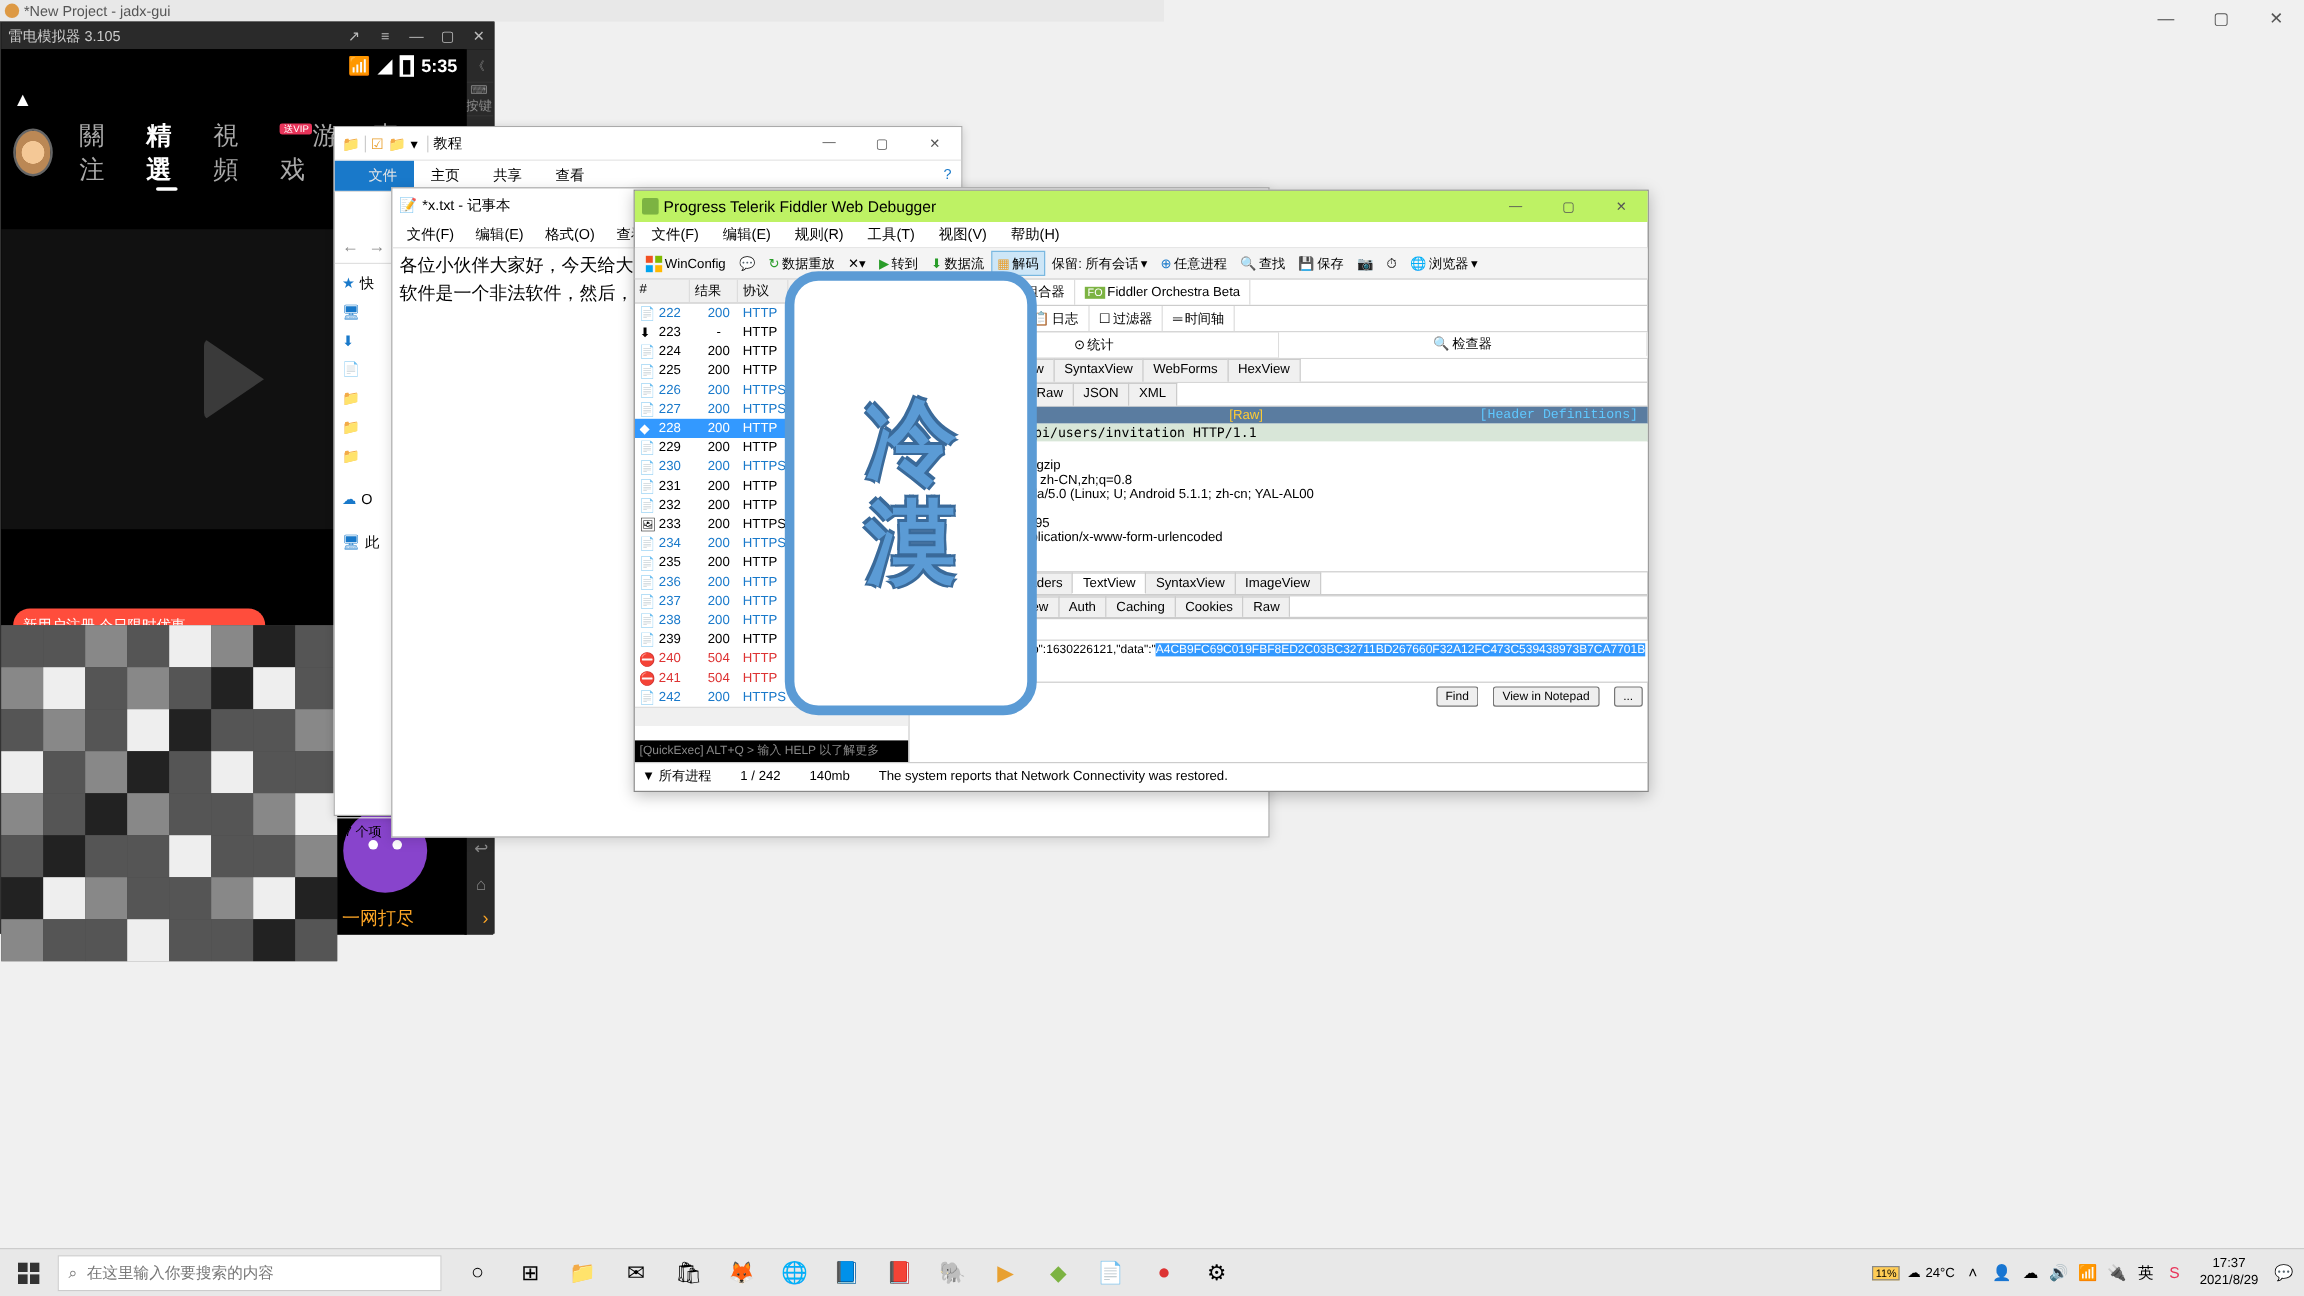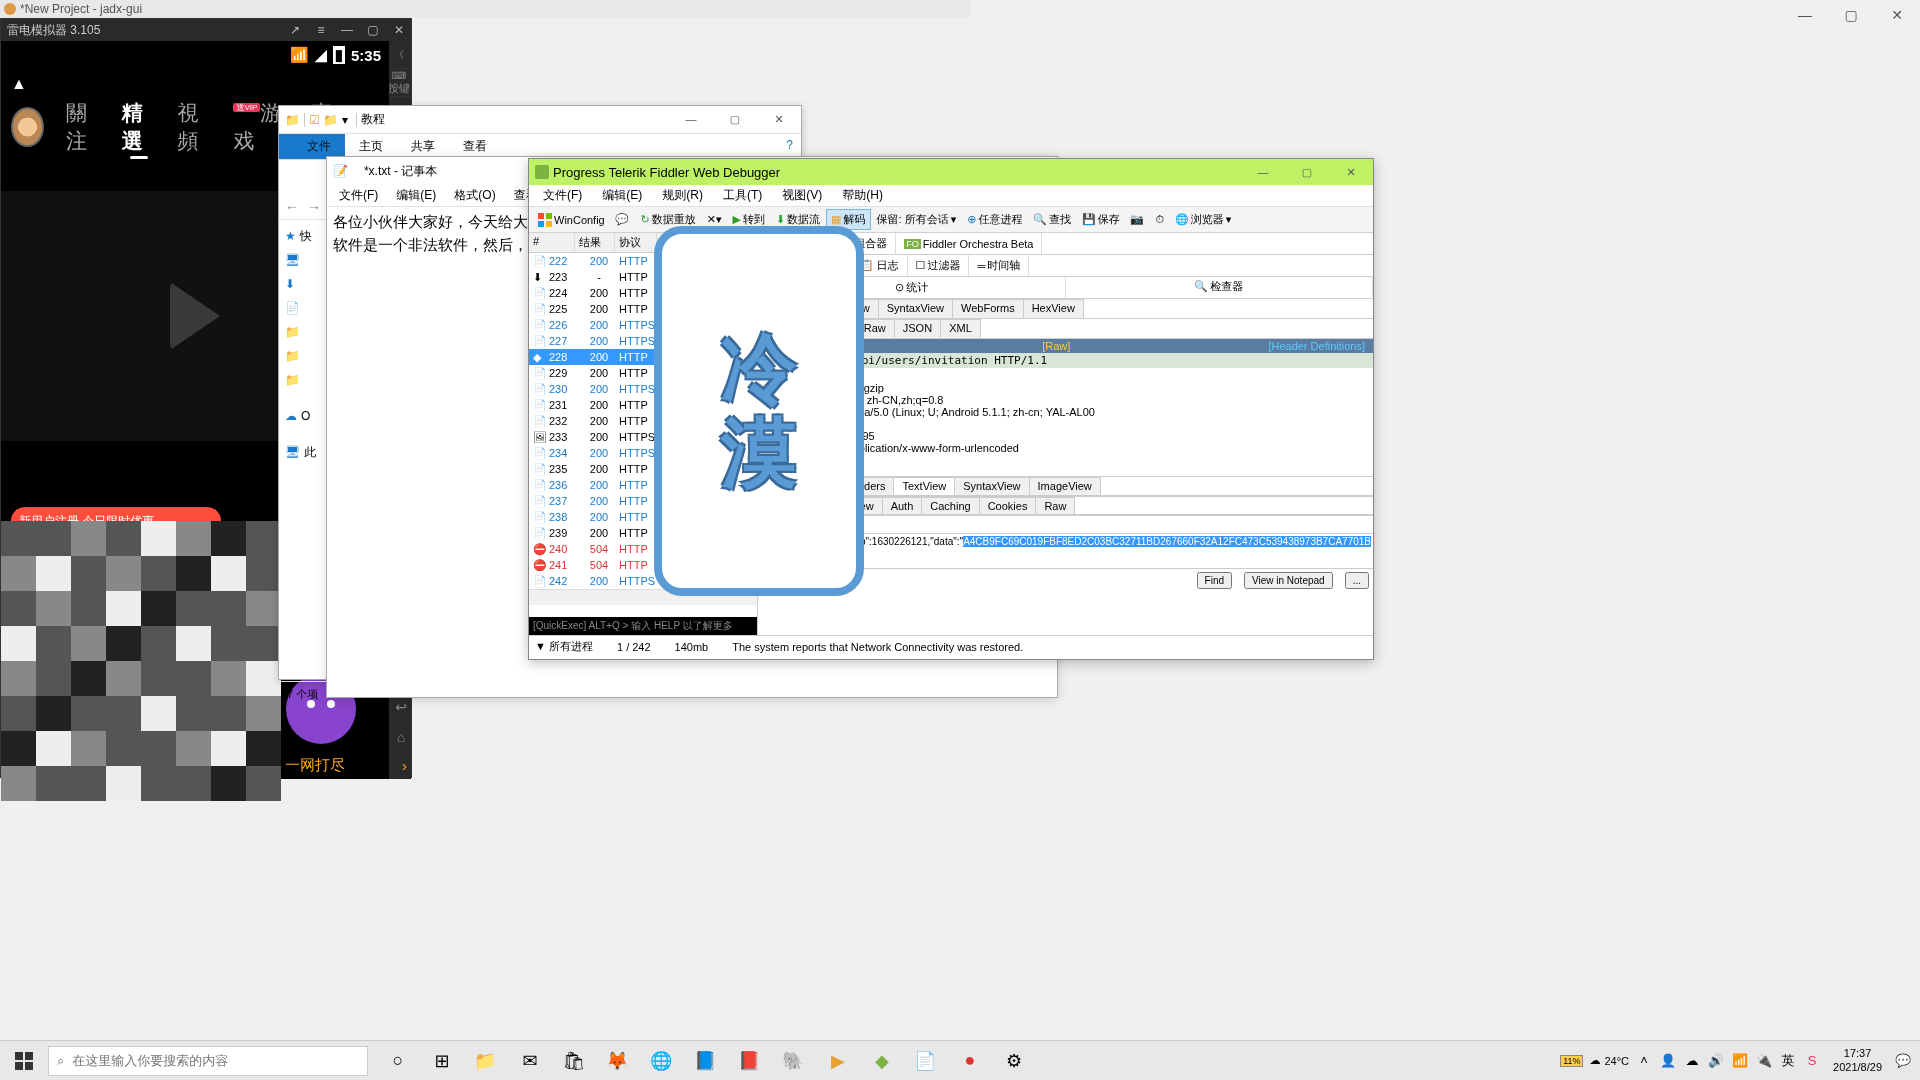--- a/index.html
+++ b/index.html
@@ -43,21 +43,21 @@
 .emu-game-text { position: absolute; bottom: 0; left: 280px; width: 130px; color: #ffa726; font-size: 15px; padding: 4px; display: flex; align-items: center; }
 .emu-nav-btn { position: absolute; right: -24px; width: 24px; height: 24px; color: #888; display: flex; align-items: center; justify-content: center; font-size: 14px; }
 
 
 .explorer { position: absolute; top: 105px; left: 278px; width: 524px; height: 575px; background: #fff; border: 1px solid #aaa; box-shadow: 0 2px 8px rgba(0,0,0,0.2); }
 .exp-title { height: 28px; background: #fff; display: flex; align-items: center; padding-left: 6px; font-size: 12px; border-bottom: 1px solid #e0e0e0; }
 .exp-title-controls { margin-left: auto; display: flex; }
 .exp-title-controls span { width: 44px; text-align: center; cursor: pointer; font-size: 11px; color: #555; }
 .exp-ribbon { height: 26px; background: #fff; display: flex; border-bottom: 1px solid #ddd; font-size: 12px; }
 .exp-tab { padding: 4px 14px; cursor: pointer; }
-.exp-tab.active { background: #1979ca; color: #0f172a; padding-left: 28px; }
+.exp-tab.active { background: #1979ca; color: #e5e5e5; padding-left: 28px; }
 .exp-nav { height: 30px; display: flex; align-items: center; padding: 0 6px; gap: 8px; font-size: 14px; color: #888; border-bottom: 1px solid #e0e0e0; }
 .exp-body { display: flex; height: calc(100% - 112px); }
 .exp-side { width: 50px; border-right: 1px solid #e0e0e0; padding-top: 4px; }
 .exp-side-item { height: 24px; display: flex; align-items: center; padding-left: 6px; font-size: 12px; gap: 4px; }
 .exp-footer { height: 24px; border-top: 1px solid #e0e0e0; font-size: 11px; padding-left: 8px; line-height: 24px; }
 
 
 .notepad { position: absolute; top: 156px; left: 326px; width: 732px; height: 542px; background: #fff; border: 1px solid #aaa; box-shadow: 0 2px 10px rgba(0,0,0,0.15); }
 .np-title { height: 28px; display: flex; align-items: center; padding-left: 6px; font-size: 12px; }
 .np-menu { height: 22px; display: flex; gap: 2px; padding-left: 4px; font-size: 12px; border-bottom: 1px solid #e0e0e0; }
@@ -93,21 +93,21 @@
 .fd-row .c-size { width: 38px; text-align: right; }
 .fd-quickexec { position: absolute; bottom: 0; left: 0; right: 0; height: 18px; background: #000; color: #888; font-size: 10px; padding-left: 4px; line-height: 18px; }
 .fd-right { flex: 1; display: flex; flex-direction: column; }
 .fd-tabs1 { height: 22px; display: flex; font-size: 11px; border-bottom: 1px solid #ccc; flex-wrap: wrap; }
 .fd-tab { padding: 2px 8px; border-right: 1px solid #ddd; cursor: pointer; display: flex; align-items: center; gap: 2px; white-space: nowrap; }
 .fd-tabs2 { height: 20px; display: flex; font-size: 11px; border-bottom: 1px solid #ccc; }
 .fd-subtab { padding: 2px 8px; border: 1px solid #ccc; border-bottom: none; margin-right: -1px; cursor: pointer; background: #f0f0f0; }
 .fd-subtab.active { background: #fff; border-bottom: 1px solid #fff; position: relative; z-index: 1; }
 .fd-req-header { background: #5a7ca0; color: #fff; font-size: 11px; padding: 1px 4px; display: flex; }
 .fd-req-header a { color: #ffcc33; margin-left: auto; margin-right: 4px; }
-.fd-req-header a.defs { color: #5fc8ff; }
+.fd-req-header a.defs { color: #5fc8ff; font-family: Liberation Mono, monospace; }
 .fd-req-line { background: #d8e6d8; font-size: 11px; padding: 1px 4px; font-family: Consolas, monospace; }
 .fd-headers-box { font-size: 11px; padding: 2px 4px; height: 108px; background: #fff; overflow-y: auto; }
 .fd-headers-box b { color: #333; }
 .fd-headers-box div { padding-left: 12px; }
 .fd-resp-tabs { display: flex; font-size: 11px; border-top: 1px solid #ccc; border-bottom: 1px solid #ccc; flex-wrap: wrap; }
 .fd-resp-body { font-family: Consolas, monospace; font-size: 10px; padding: 2px; background: #fff; height: 34px; overflow: hidden; }
 .fd-resp-body .hl { background: #3399ff; color: #fff; }
 .fd-resp-foot { height: 24px; display: flex; align-items: center; font-size: 11px; border-top: 1px solid #ccc; padding: 0 4px; gap: 12px; }
 .fd-resp-foot button { font-size: 10px; padding: 1px 6px; cursor: pointer; }
 .fd-status { height: 22px; border-top: 1px solid #ccc; display: flex; align-items: center; font-size: 11px; padding: 0 6px; gap: 24px; }
@@ -329,21 +329,21 @@
           <span>此</span>
         </div>
     </div>
   </div>
   <div class="exp-footer">7 个项</div>
 </div>
 
 <div class="notepad">
   <div class="np-title">
     <span>📝</span>
-    <span style="margin-left:16px">*x.txt - 记事本</span>
+    <span style="margin-left:4px">*x.txt - 记事本</span>
   </div>
   <div class="np-menu">
     <span>文件(F)</span>
     <span>编辑(E)</span>
     <span>格式(O)</span>
     <span>查看(V)</span>
   </div>
   <div class="np-content" style="white-space:pre-line">各位小伙伴大家好，今天给大
 软件是一个非法软件，然后，</div>
 </div>

